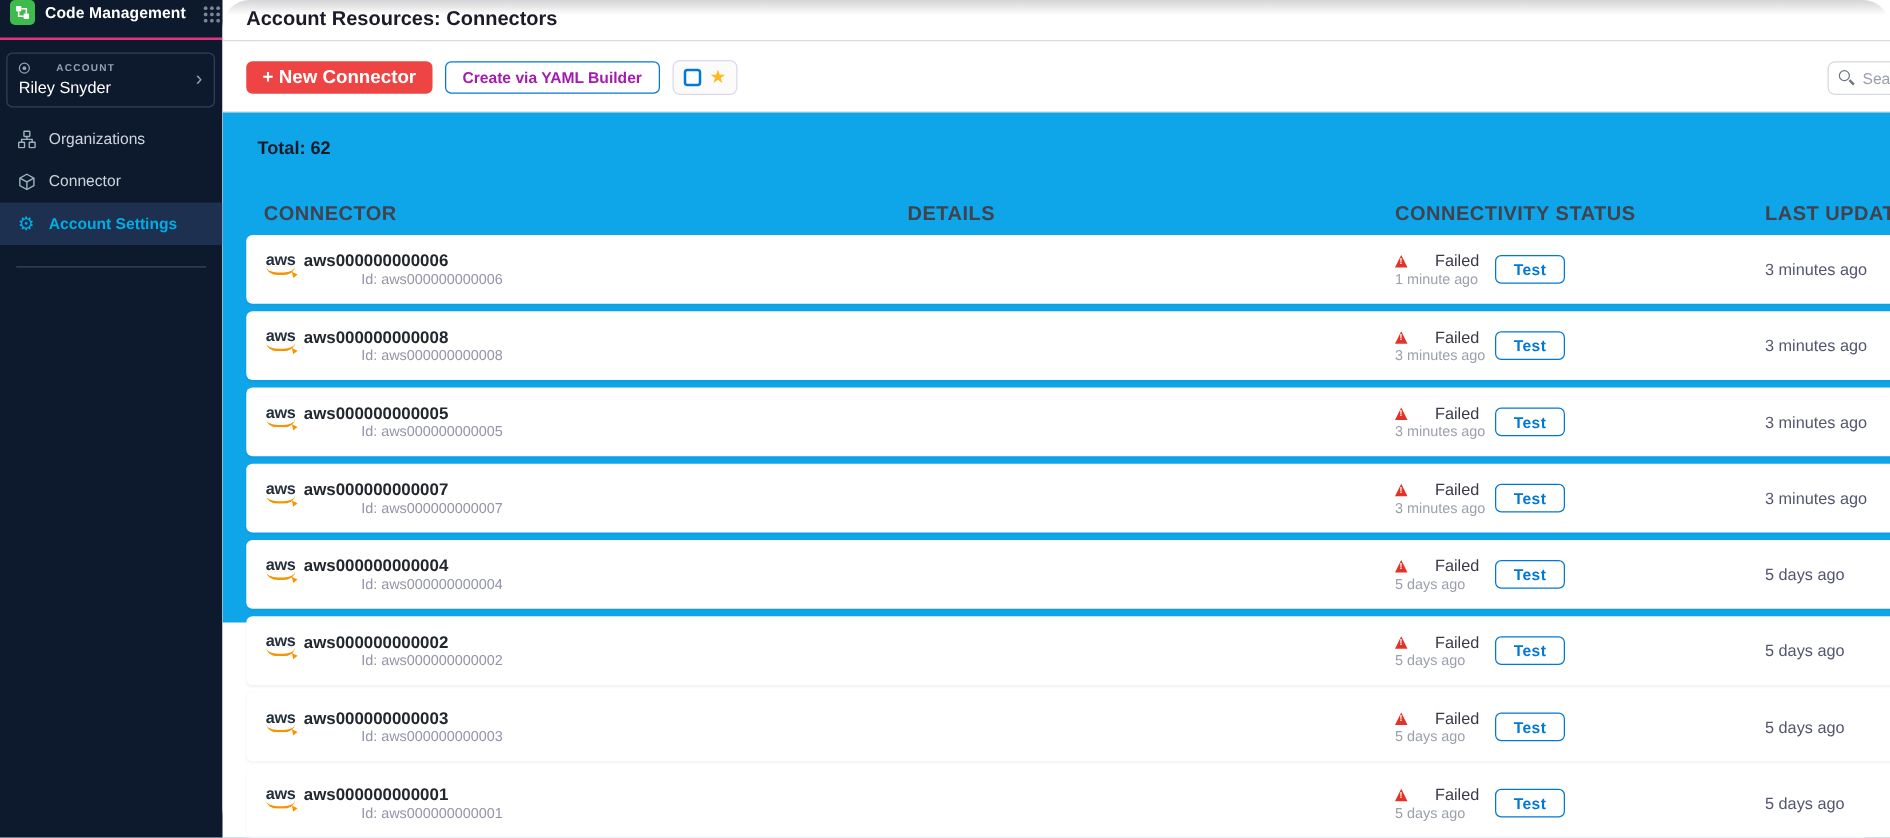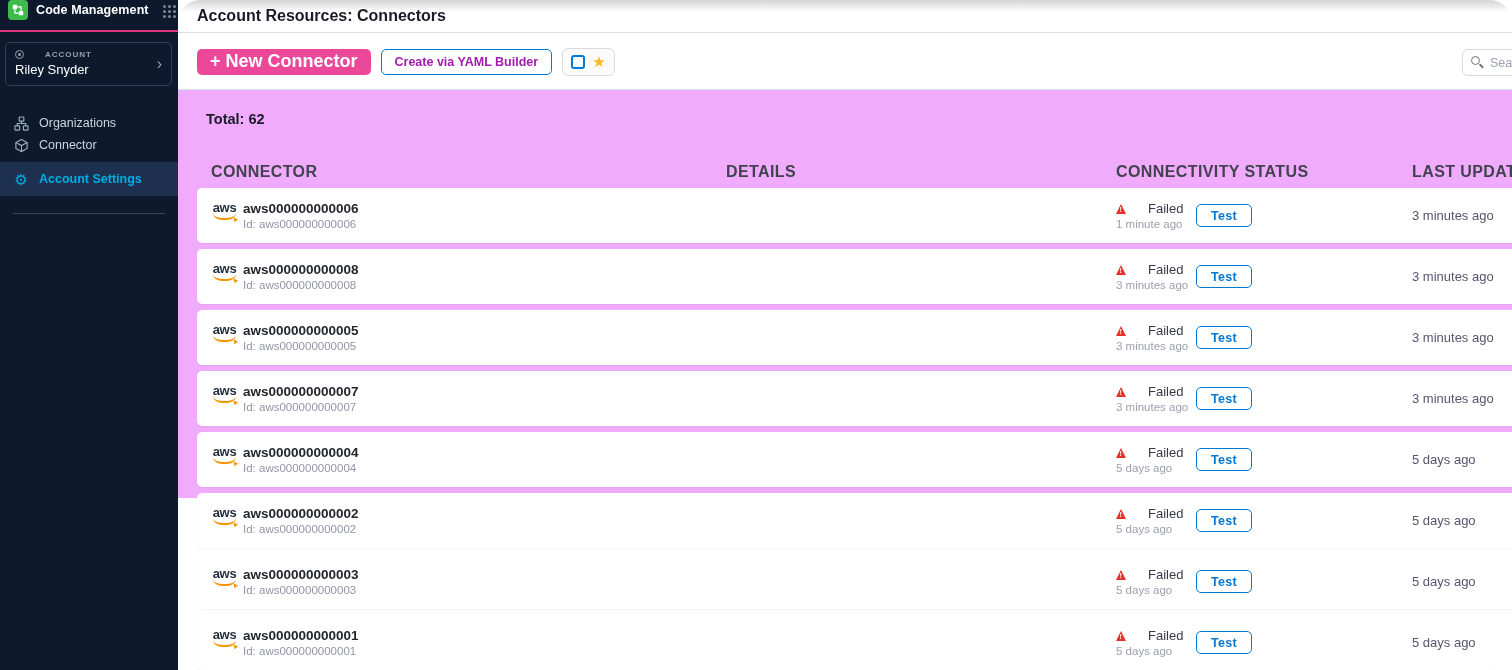--- a/index.html
+++ b/index.html
@@ -30,49 +30,49 @@
   .gear-glyph { color:#00ade4; font-size:15px; line-height:15px; }
   .sb-divider { position:absolute; top:213px; left:13px; width:152px; height:1px; background:#3a4658; }
 
   
   .main { position:absolute; left:178px; top:0; width:1334px; height:670px; background:#fff; overflow:hidden;border-radius:22px; }
   .top-shadow { position:absolute; top:0; left:0; width:100%; height:12px; background:linear-gradient(to bottom, rgba(60,60,70,.22), rgba(60,60,70,0)); pointer-events:none; z-index:5; }
   .page-header { position:absolute; top:0; left:0; width:100%; height:33px; border-bottom:1px solid #d9dae5; display:flex; align-items:center; }
   .page-title { margin-left:19px; font-size:16px; font-weight:700; color:#1b1b28; }
 
   .toolbar { position:absolute; top:34px; left:0; width:100%; height:56px; border-bottom:1px solid #dcdee8; display:flex; align-items:center; padding-left:19px; gap:10px; }
-  .btn-primary { height:26px; padding:0 13px; background:#ec4899; color:#fff; font-size:18px; font-weight:700; border:none; border-radius:5px; cursor:pointer; font-family:inherit; }
+  .btn-primary { height:26px; padding:0 13px; background:#ef4444; color:#fff; font-size:15px; font-weight:700; border:none; border-radius:5px; cursor:pointer; font-family:inherit; }
   .btn-outline { height:26px; padding:0 13px; background:#fff; color:#a21caf; font-size:12.5px; font-weight:700; border:1px solid #0278d5; border-radius:5px; cursor:pointer; font-family:inherit; }
   .fav-filter { height:28px; padding:0 8px; background:#fbfbfc; border:1px solid #d9dae5; border-radius:6px; display:flex; align-items:center; gap:7px; cursor:pointer; }
   .fav-checkbox { width:14px; height:14px; background:#fff; border:2px solid #0278d5; border-radius:3px; }
   .fav-star { color:#fdb81e; font-size:15px; line-height:15px; }
 
   .search-wrap { position:absolute; top:15px; left:1284px; width:170px; height:27px; }
   .search-input { width:100%; height:100%; border:1px solid #d6d9e0; border-radius:6px; padding:0 8px 0 27px; font-size:12.5px; color:#3a3a46; font-family:inherit; outline:none; }
   .search-input::placeholder { color:#9aa0ac; }
   .mag-icon { position:absolute; left:9px; top:7px; width:9px; height:9px; border:1.5px solid #6c7683; border-radius:50%; }
   .mag-icon::after { content:""; position:absolute; left:7px; top:8px; width:5px; height:1.5px; background:#6c7683; transform:rotate(45deg); }
 
-  .content { position:absolute; top:90px; left:0; width:100%; height:408px; background:#f0abfc; }
+  .content { position:absolute; top:90px; left:0; width:100%; height:408px; background:#0ea5e9; }
   .total { margin:21px 0 0 28px; font-size:14.5px; font-weight:700; color:#1b1b28; line-height:16px; }
   .thead { position:relative; margin:36px 0 0 19px; height:12px; }
   .th { position:absolute; top:0; font-size:16px; font-weight:700; letter-spacing:.4px; color:#41424e; white-space:nowrap; }
   .th-connector { left:14px; } .th-details { left:529px; } .th-status { left:919px; } .th-updated { left:1215px; }
 
   .rows { margin:13px 0 0 19px; }
   .row-card { position:relative; height:55px; margin:0 -10px 6px 0; background:#fff; border-radius:5px; box-shadow:0 1px 2px rgba(40,41,61,.06); cursor:pointer; }
 
   .aws-logo { position:absolute; left:14px; top:14px; width:27px; display:flex; flex-direction:column; align-items:center; }
   .aws-word { font-size:13px; font-weight:700; color:#252f3e; line-height:11px; letter-spacing:-.3px; }
   .aws-smile { width:23px; height:7px; border-bottom:2px solid #f79400; border-radius:0 0 12px 12px / 0 0 9px 9px; position:relative; }
   .aws-smile::after { content:""; position:absolute; right:-2px; bottom:-4px; width:0; height:0; border-left:4px solid #f79400; border-top:3px solid transparent; border-bottom:2px solid transparent; transform:rotate(-12deg); }
 
   .conn-meta { position:absolute; left:46px; top:13px; }
   .conn-name { font-size:13.5px; font-weight:700; color:#22272d; line-height:15px; }
-  .conn-id { margin-top:2px; font-size:11.5px; color:#9394a8; line-height:13px; }
+  .conn-id { margin-top:2px; font-size:11.5px; color:#9394a8; line-height:13px;margin-left:46px; }
 
   .status-block { position:absolute; left:919px; top:13px; }
   .status-line { display:flex; align-items:center; gap:22px; }
   .warn-tri { position:relative; width:0; height:0; border-left:5.5px solid transparent; border-right:5.5px solid transparent; border-bottom:10px solid #e43326; }
   .warn-tri i { position:absolute; left:-1.5px; top:2.5px; font-style:normal; color:#fff; font-size:7px; font-weight:700; line-height:7px; }
   .status-text { font-size:13px; color:#383946; }
   .status-time { margin-top:2px; font-size:11.5px; color:#9ba0ab; line-height:13px; }
 
   .test-btn { position:absolute; left:999px; top:16px; height:23px; padding:0 14px; background:#fff; border:1.5px solid #0278d5; border-radius:5px; color:#0278d5; font-size:12.5px; font-weight:700; letter-spacing:.3px; cursor:pointer; font-family:inherit; }
   .last-updated { position:absolute; left:1215px; top:20px; font-size:13px; color:#53566e; }
@@ -96,21 +96,21 @@
 
   <div class="account-card">
     <div class="account-label-row">
       <span class="account-glyph"></span>
       <span class="account-label">ACCOUNT</span>
     </div>
     <div class="account-name">Riley Snyder</div>
     <span class="account-chevron">›</span>
   </div>
 
-  <div class="sb-item" style="top:106px;">
+  <div class="sb-item" style="top:94px;">
     <span class="sb-ico">
       <svg width="15" height="15" viewBox="0 0 16 16" fill="none" stroke="#9fb0bf" stroke-width="1.2">
         <rect x="5.5" y="1" width="5" height="4.5" rx="0.5"></rect>
         <rect x="1" y="10.5" width="5" height="4.5" rx="0.5"></rect>
         <rect x="10" y="10.5" width="5" height="4.5" rx="0.5"></rect>
         <path d="M8 5.5v2.5M3.5 10.5V8h9v2.5"></path>
       </svg>
     </span>
     <span class="sb-label">Organizations</span>
   </div>

